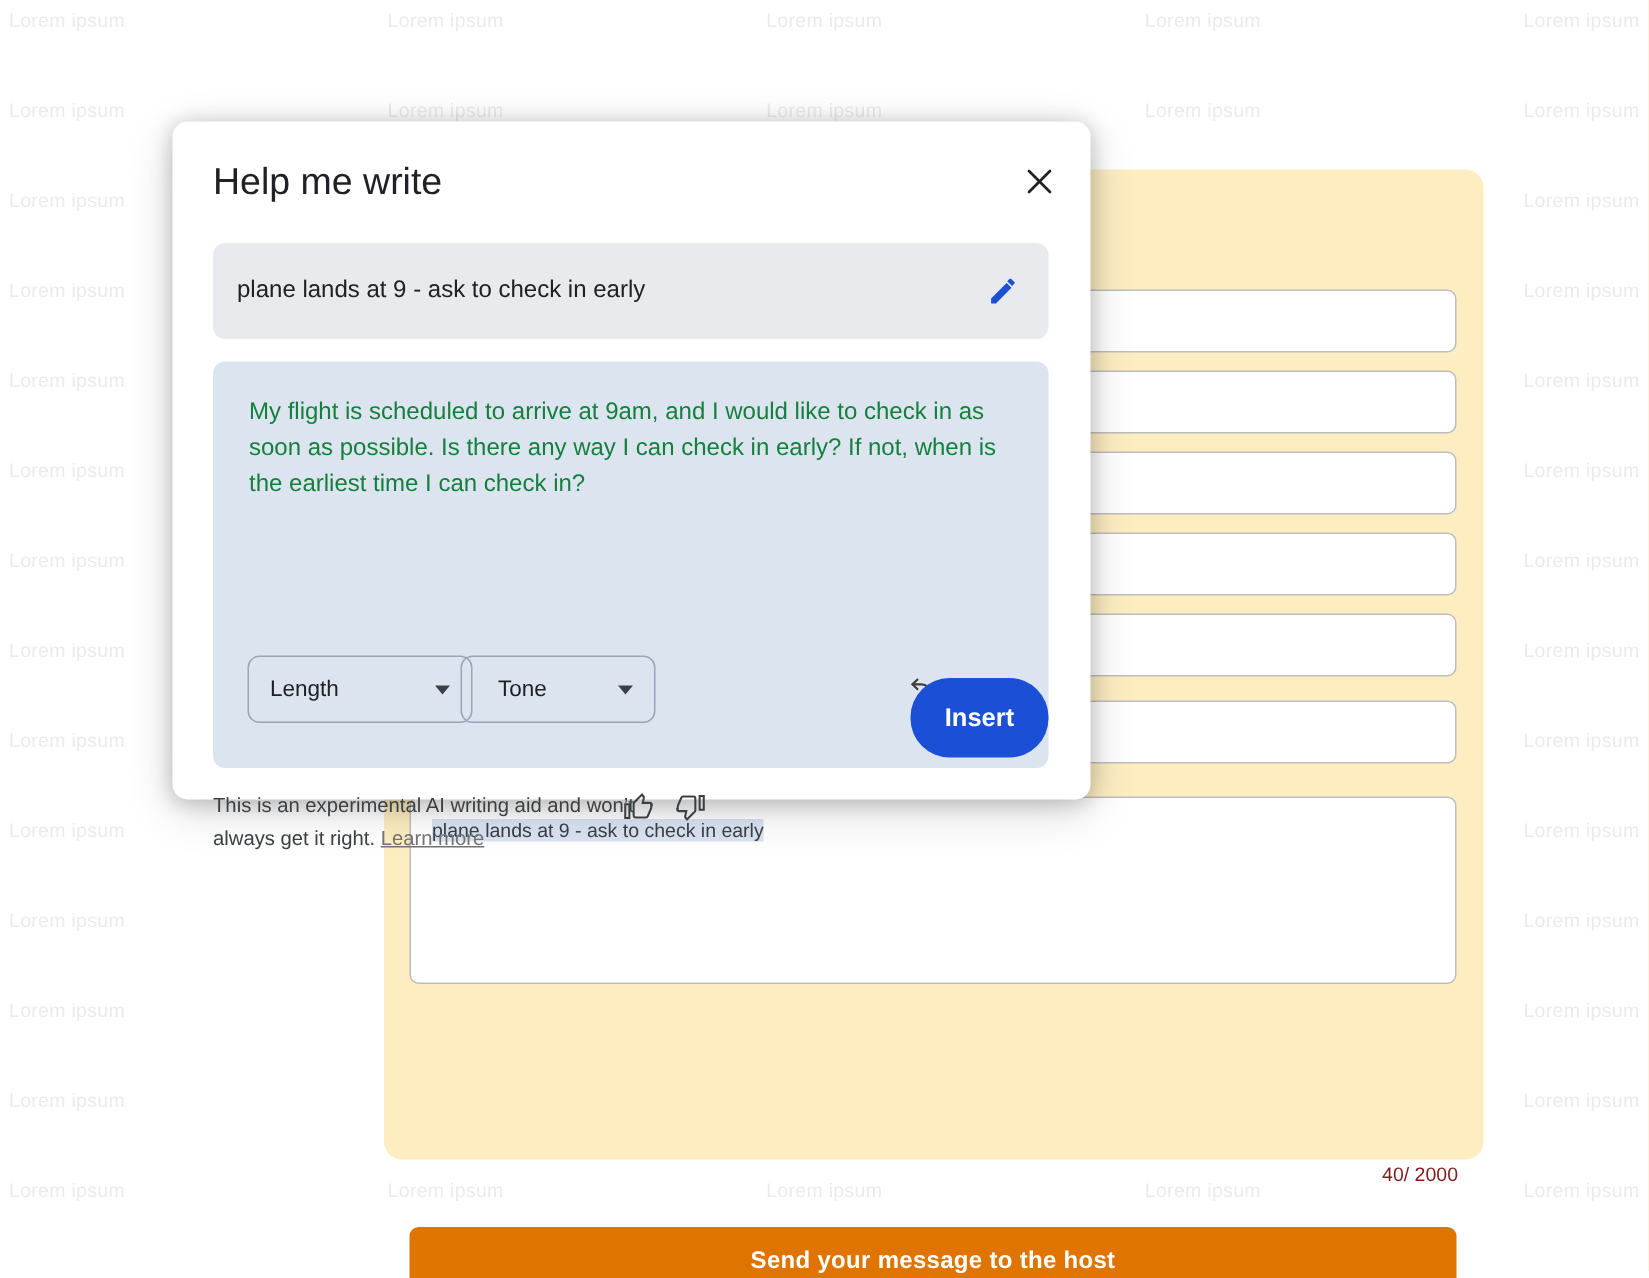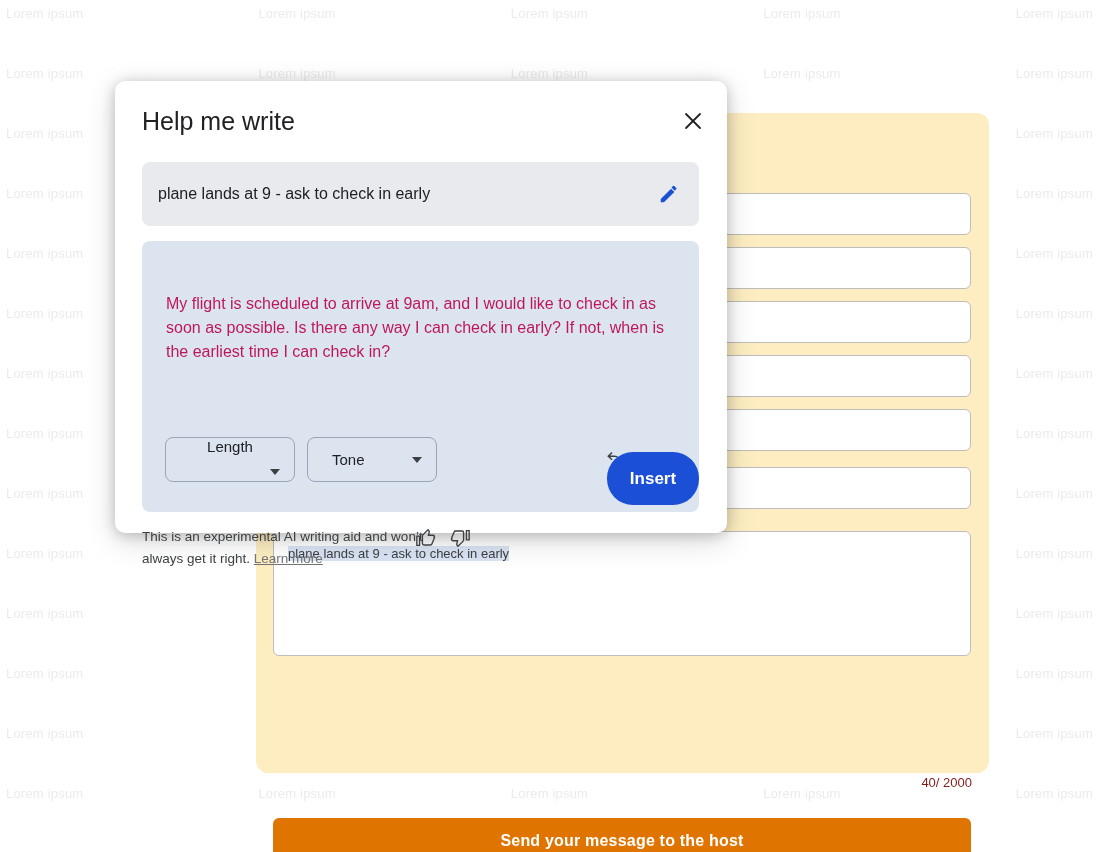--- a/index.html
+++ b/index.html
@@ -189,40 +189,39 @@
     border-radius: 8px;
     box-sizing: border-box;
   }
   #result-text {
     position: absolute;
     left: 24px;
     top: 22px;
     width: 510px;
     font-size: 16px;
     line-height: 24px;
-    color: #be185d;
-    margin-top: 29px;
+    color: #15803d;
   }
   .chip {
     position: absolute;
     top: 196px;
     height: 45px;
     background: transparent;
     border: 1px solid #9aa6b6;
     border-radius: 8px;
     display: flex;
     align-items: center;
     gap: 14px;
     padding: 0 14px;
     box-sizing: border-box;
     font-size: 15px;
     color: #202124;
     cursor: pointer;
   }
-  #chip-length { left: 23px; width: 130px; flex-direction: column; }
+  #chip-length { left: 23px; width: 150px; }
   #chip-tone   { left: 165px; width: 130px; padding-left: 24px; }
   .chip .caret {
     width: 0; height: 0;
     border-left: 5px solid transparent;
     border-right: 5px solid transparent;
     border-top: 6px solid #3c4043;
     margin-left: auto;
   }
   .result-action {
     position: absolute;

